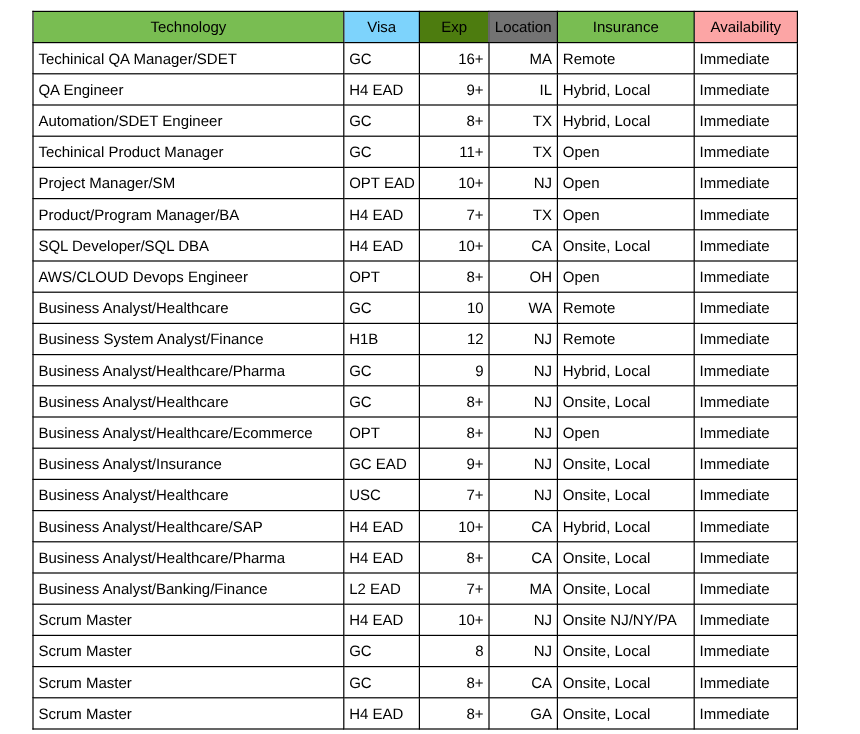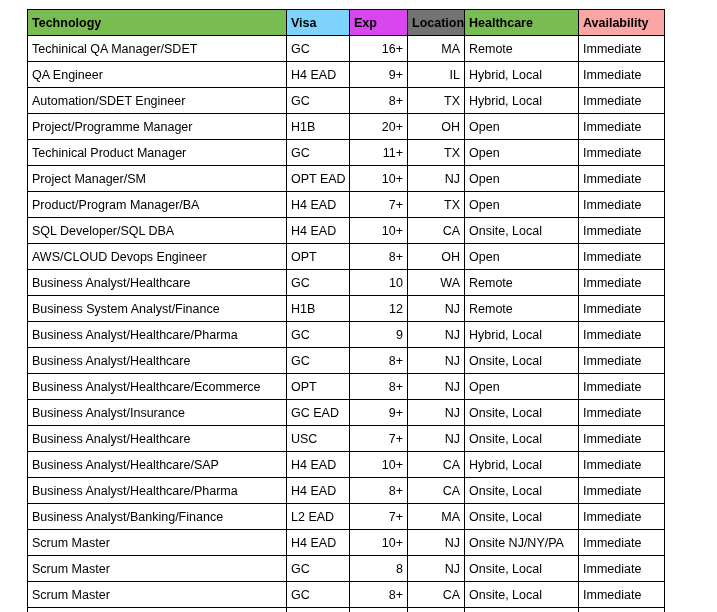--- a/index.html
+++ b/index.html
@@ -37,22 +37,22 @@
     padding: 0 4px;
     font-size: 12.5px;
     color: #000000;
     white-space: nowrap;
     overflow: hidden;
     vertical-align: middle;
   }
   table.grid thead th {
     background: #76b852;
     background: #79bd52;
-    font-weight: bold;
-    text-align: left;
+    font-weight: normal;
+    text-align: center;
     font-size: 12.5px;
   }
   td.center { text-align: right; }
   td.tech { text-align: left; }
   td.small { font-size: 10.5px; margin-left: 22px; }
 </style>
 </head>
 <body>
 
 <div class="sheet">
@@ -62,23 +62,23 @@
         <col class="c1">
         <col class="c2">
         <col class="c3">
         <col class="c4">
         <col class="c5">
     </colgroup>
     <thead>
       <tr>
         <th style="background: rgb(121, 189, 82);">Technology</th>
         <th style="background: #7dd3fc;">Visa</th>
-        <th style="background: #d946ef;">Exp</th>
+        <th style="background: #4d7c0f;">Exp</th>
         <th style="background: #737373;">Location</th>
-        <th style="background: rgb(121, 189, 82);">Healthcare</th>
+        <th style="background: rgb(121, 189, 82);">Insurance</th>
         <th style="background: #fca5a5;">Availability</th>
       </tr>
     </thead>
     <tbody>
         <tr>
           <td class="tech">Techinical QA Manager/SDET</td>
           <td>GC</td>
           <td class="center">16+</td>
           <td class="center">MA</td>
           <td>Remote</td>
@@ -91,28 +91,20 @@
           <td class="center">IL</td>
           <td>Hybrid, Local</td>
           <td>Immediate</td>
         </tr>
         <tr>
           <td class="tech">Automation/SDET Engineer</td>
           <td>GC</td>
           <td class="center">8+</td>
           <td class="center">TX</td>
           <td>Hybrid, Local</td>
-          <td>Immediate</td>
-        </tr>
-        <tr>
-          <td class="tech">Project/Programme Manager</td>
-          <td>H1B</td>
-          <td class="center">20+</td>
-          <td class="center">OH</td>
-          <td>Open</td>
           <td>Immediate</td>
         </tr>
         <tr>
           <td class="tech">Techinical Product Manager</td>
           <td>GC</td>
           <td class="center">11+</td>
           <td class="center">TX</td>
           <td>Open</td>
           <td>Immediate</td>
         </tr>

